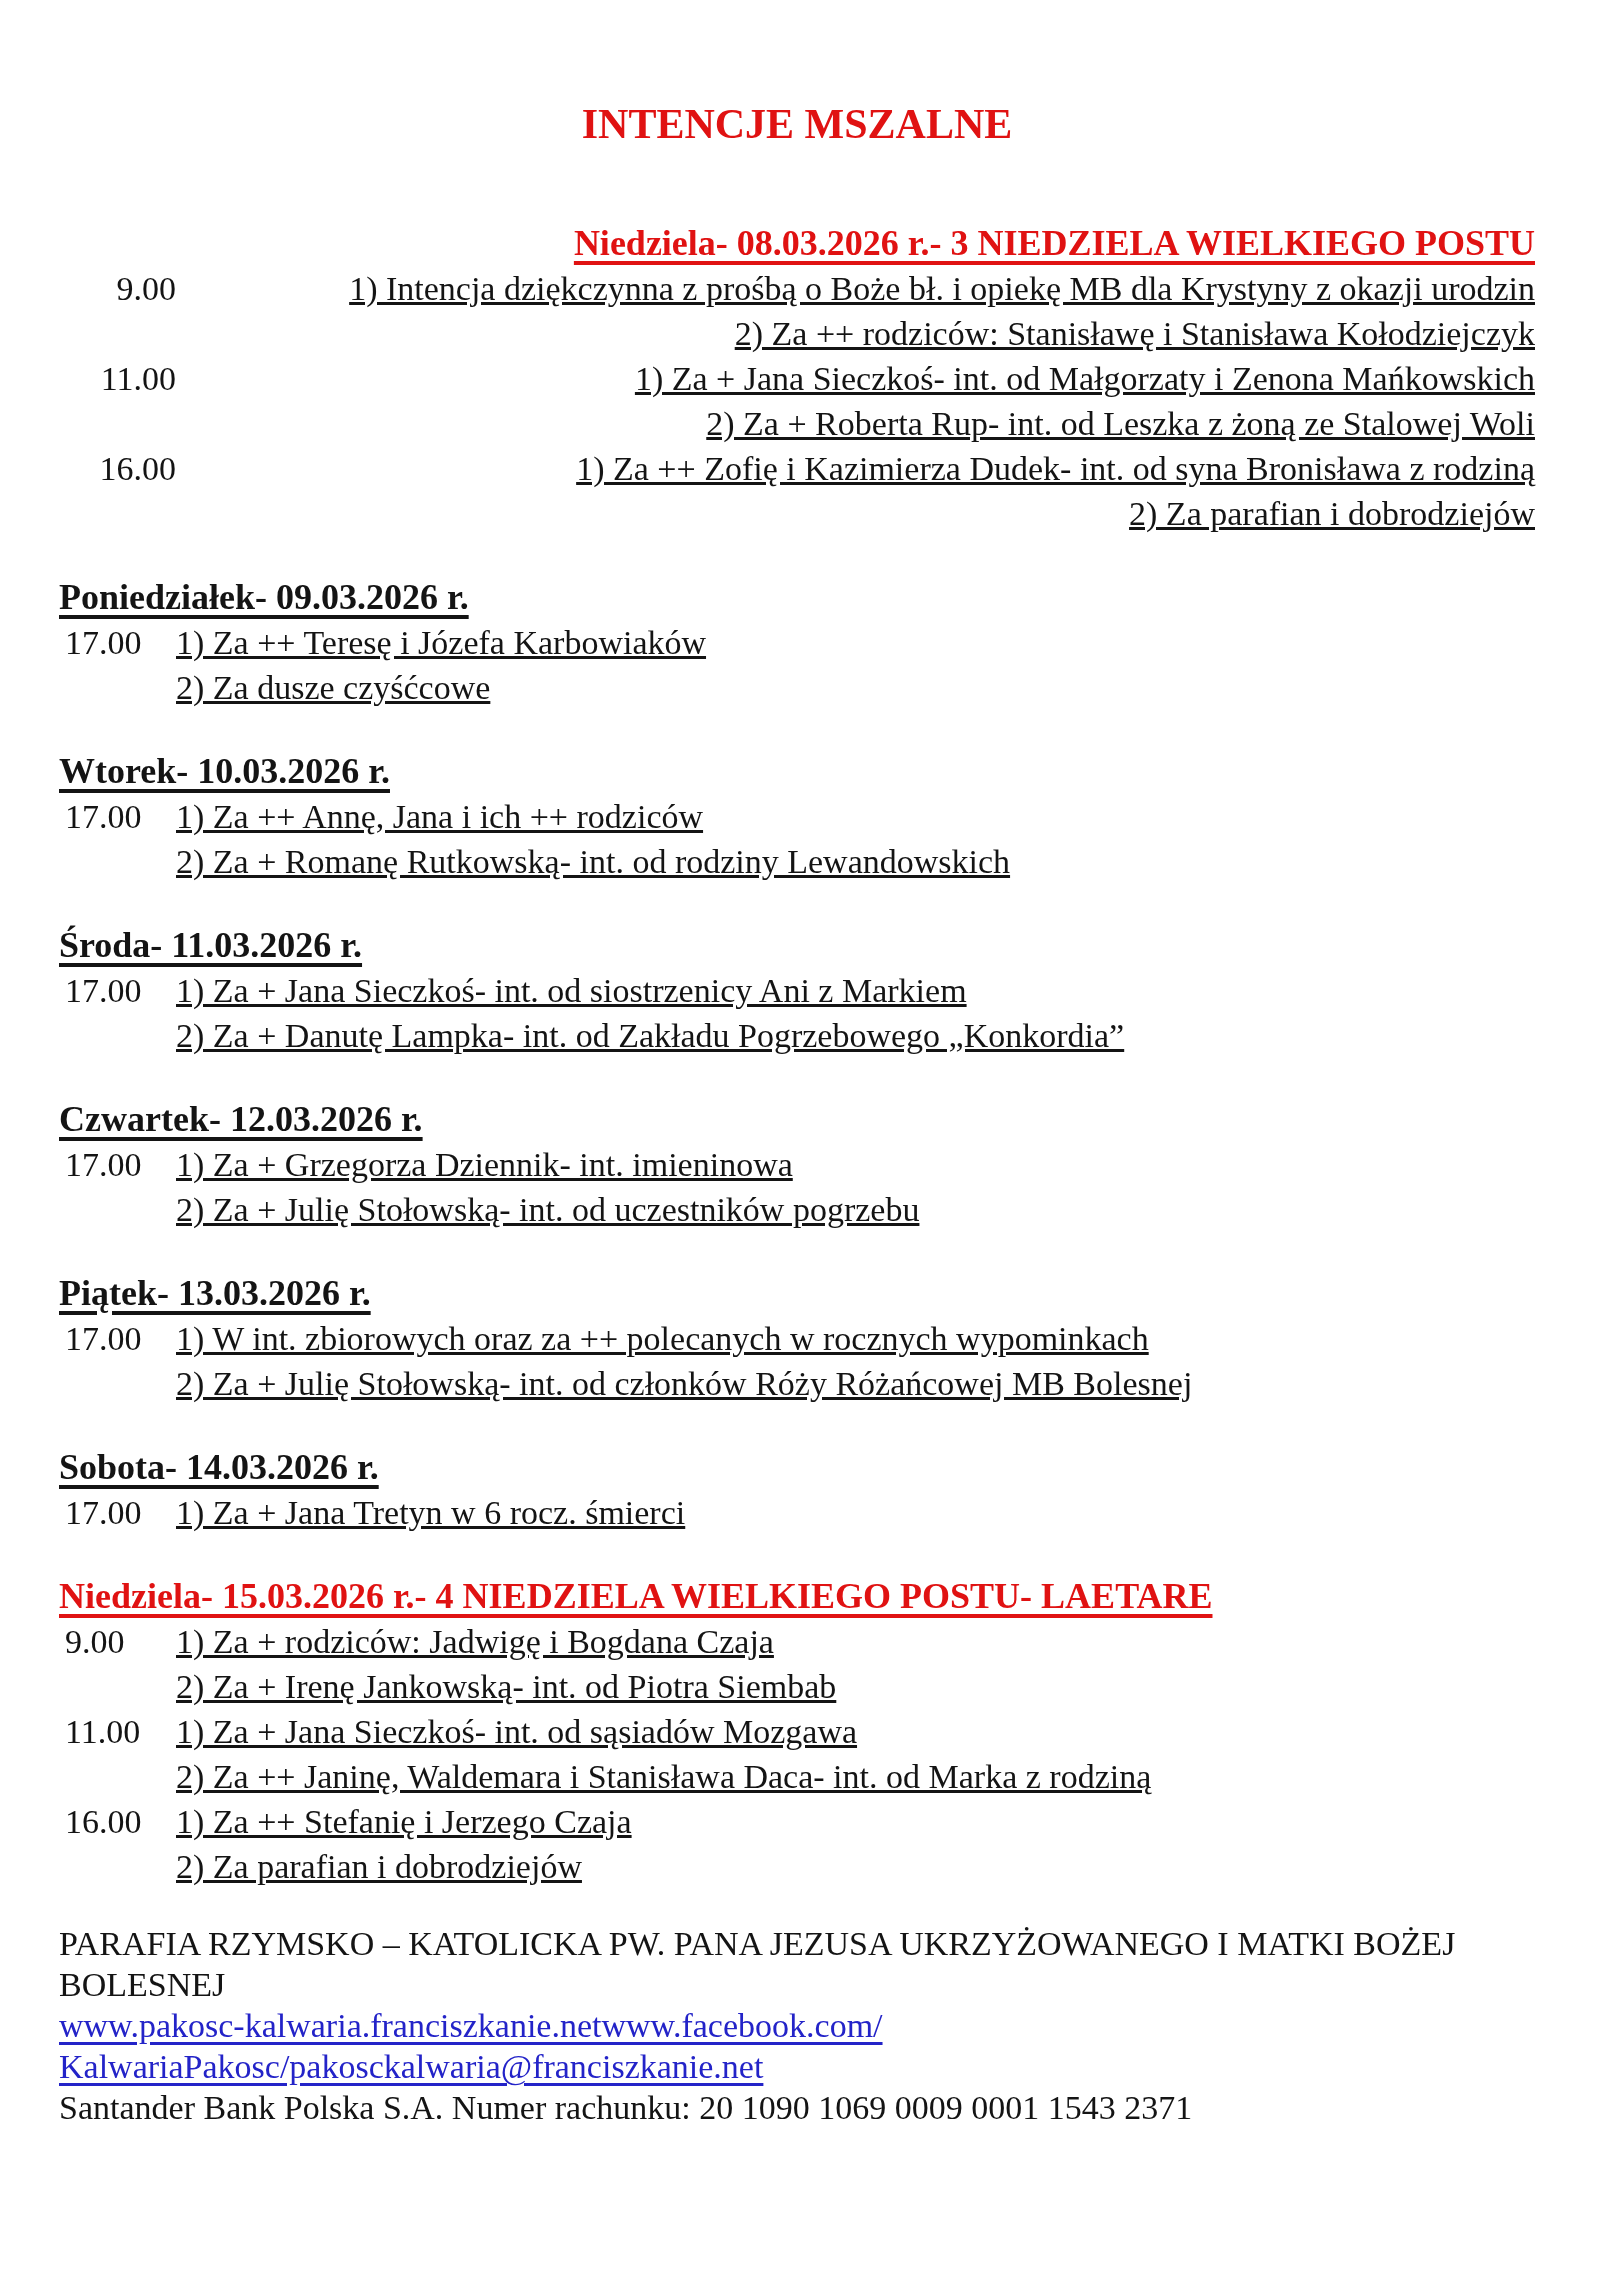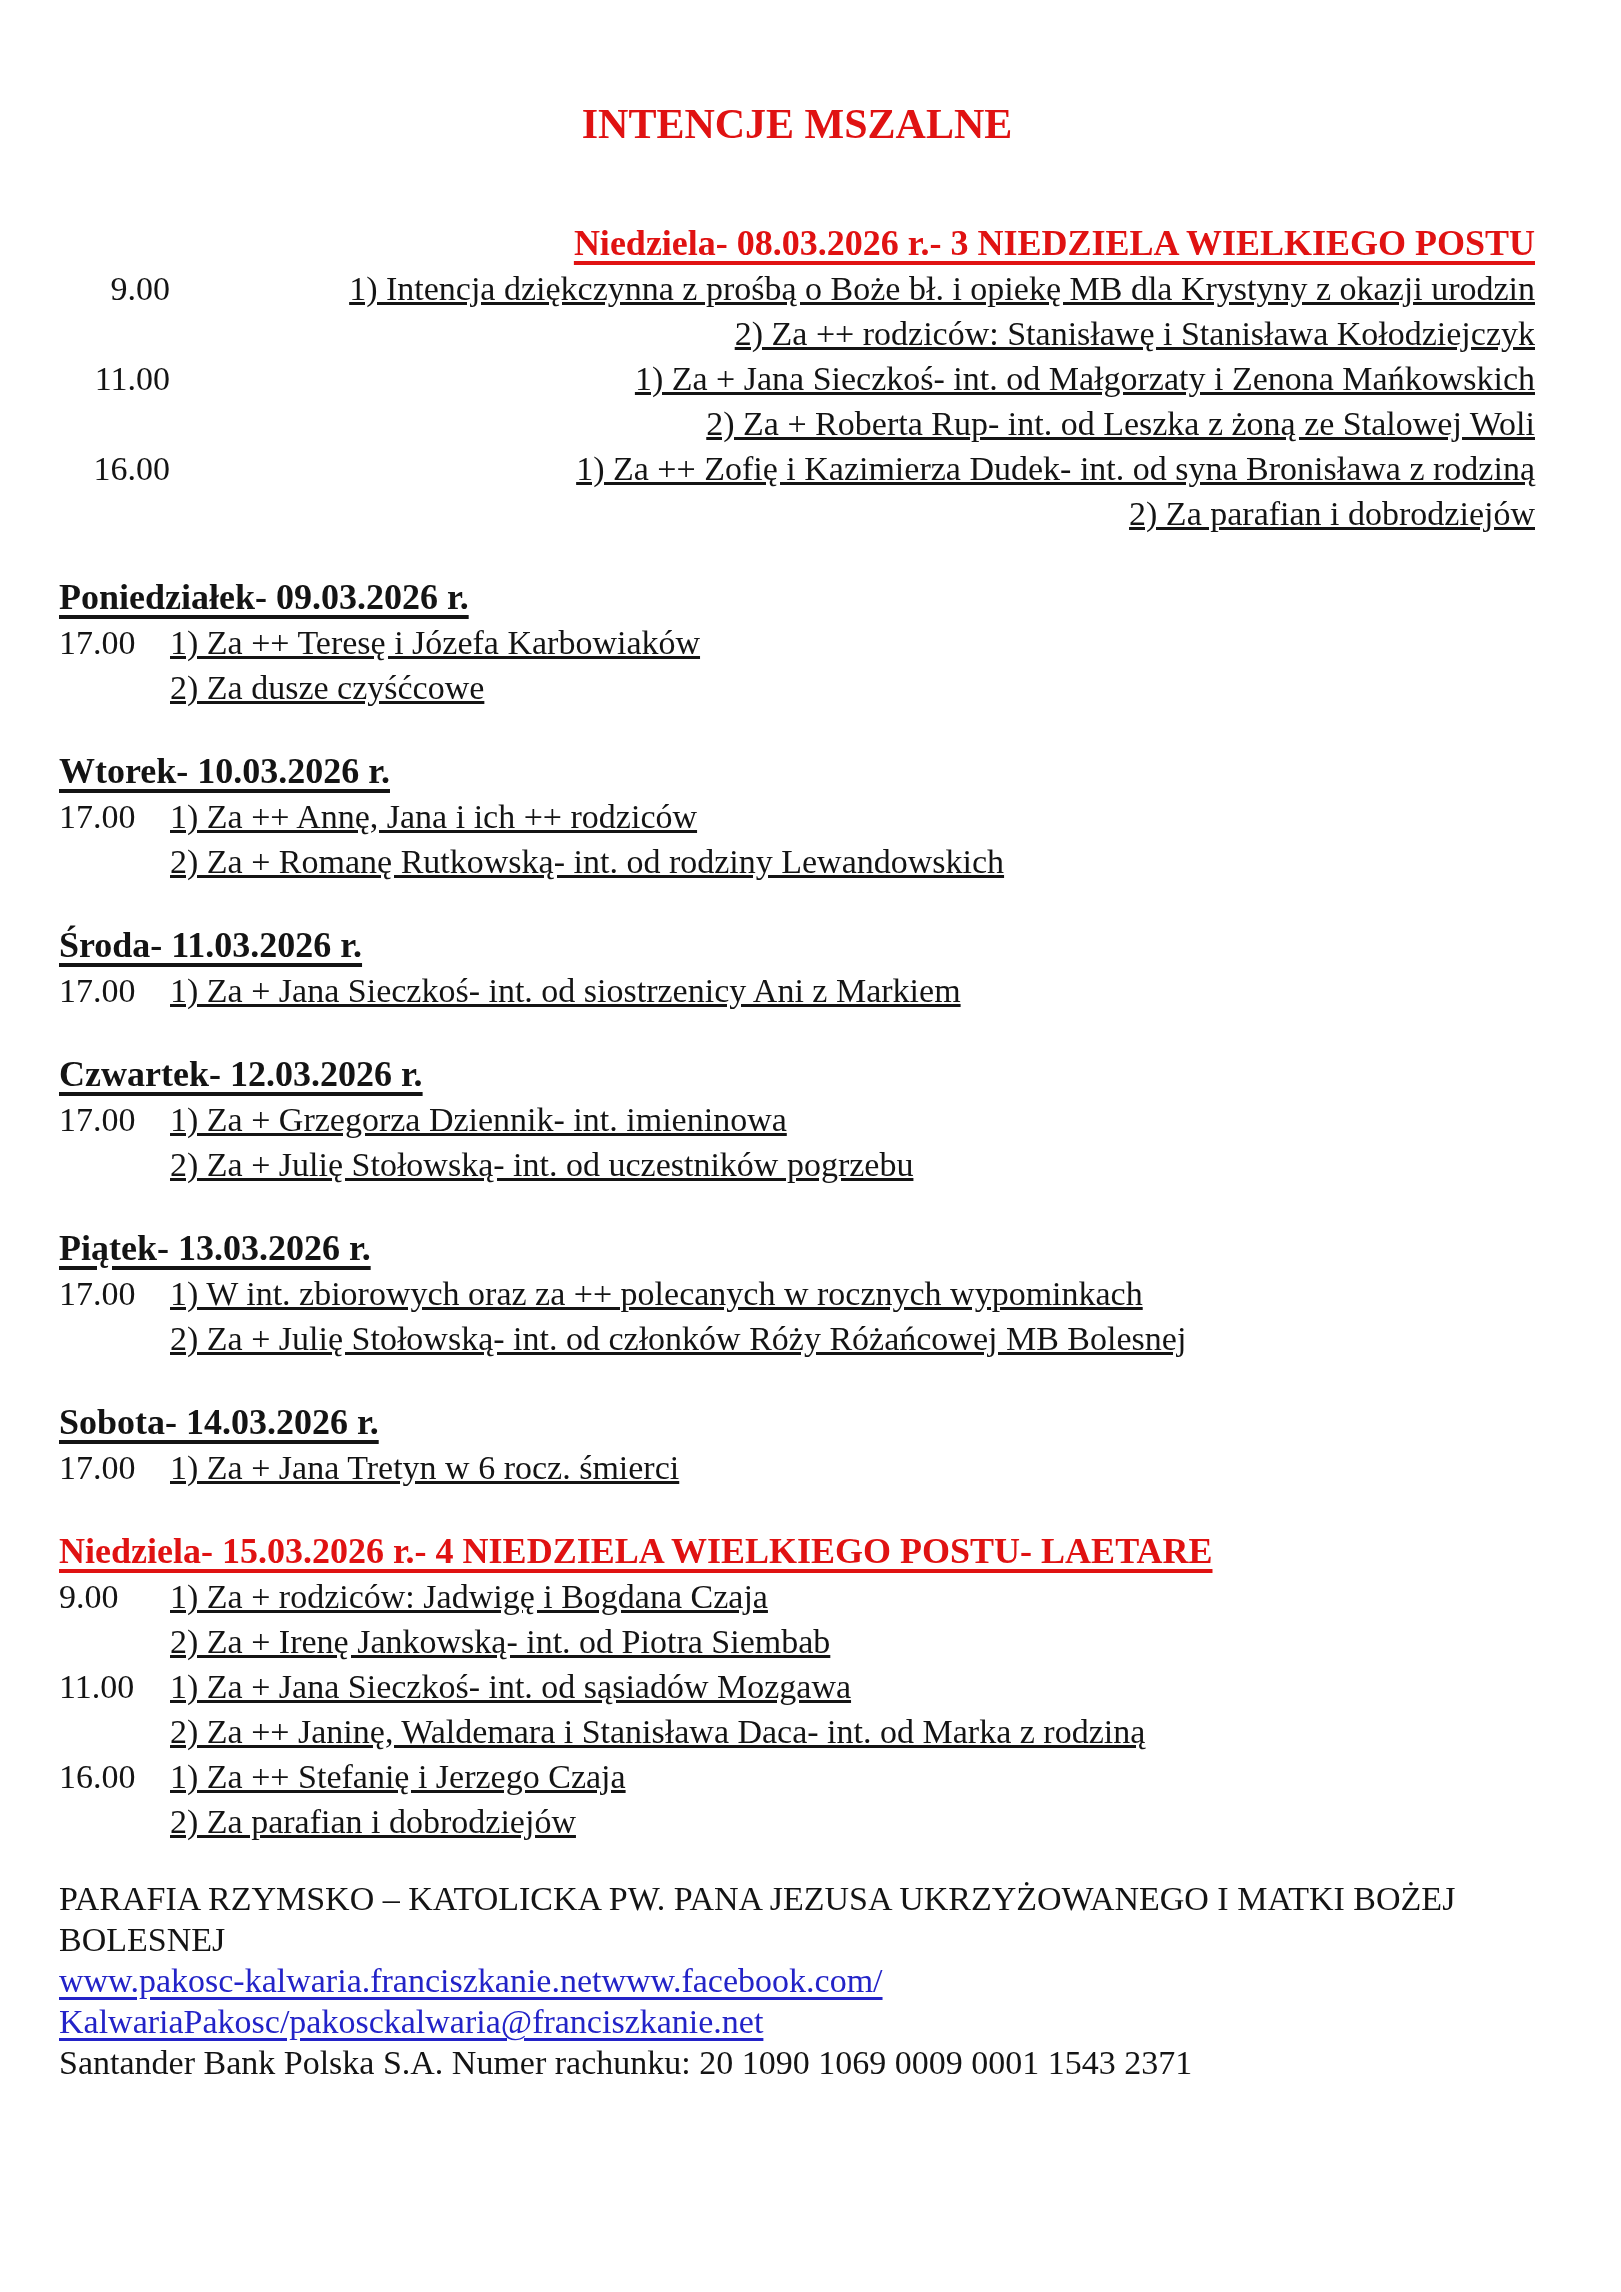--- a/index.html
+++ b/index.html
@@ -38,20 +38,21 @@
     text-decoration:underline;
     text-decoration-thickness:3.6px;
     text-underline-offset:6.3px;
   }
   .heading.red{color:var(--red);}
   .line{
     display:flex;
     font-size:34px;
     line-height:45px;
     white-space:nowrap;
+    margin-left:6px;
   }
   .time{flex:0 0 111px;}
   .text{flex:1 1 auto;text-decoration:underline;}
   .footer{
     margin-top:34px;
     text-align:left;
     font-size:34px;
     line-height:41px;
   }
   .footer .links a{
@@ -136,20 +137,24 @@
   </div>
 
   <div class="section">
     <span class="heading">Środa- 11.03.2026 r.</span>
     <div>
   <div class="line">
     <span class="time">17.00</span>
     <span class="text">1) Za + Jana Sieczkoś- int. od siostrzenicy Ani z Markiem</span>
   </div>
 
+  <div class="line">
+    <span class="time"></span>
+    <span class="text">2) Za + Danutę Lampka- int. od Zakładu Pogrzebowego „Konkordia”</span>
+  </div>
 </div>
   </div>
 
   <div class="section">
     <span class="heading">Czwartek- 12.03.2026 r.</span>
     <div>
   <div class="line">
     <span class="time">17.00</span>
     <span class="text">1) Za + Grzegorza Dziennik- int. imieninowa</span>
   </div>

